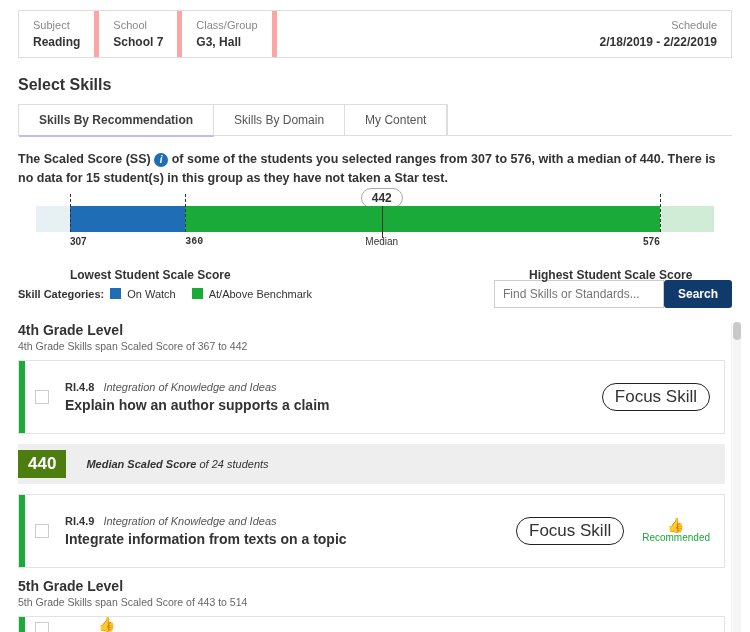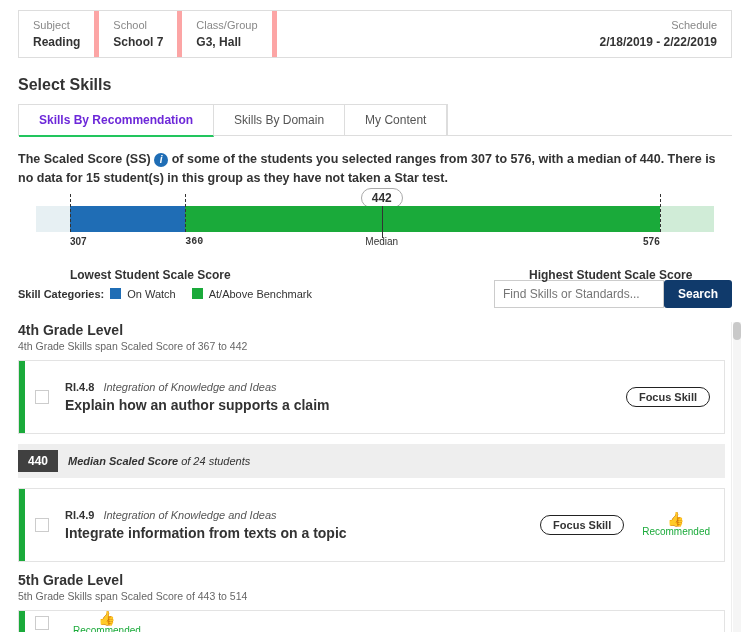--- a/index.html
+++ b/index.html
@@ -36,23 +36,23 @@
     width: fit-content;
   }
   .tab {
     padding: 8px 20px;
     font-size: 12px;
     color: #555;
     border-right: 1px solid #ddd;
     cursor: pointer;
   }
   .tab.active {
-    color: #6d28d9;
-    font-weight: bold;
-    border-bottom: 2px solid #22c55e;
+    color: #404040;
+    font-weight: bold;
+    border-bottom: 2px solid #c4b5fd;
     margin-bottom: -1px;
     background: #fff;
   }
   .tab-underline {
     border-top: 1px solid #ddd;
     margin-top: -1px;
   }
   .score-text {
     font-weight: bold;
     font-size: 12.5px;
@@ -207,47 +207,47 @@
   .skill-right {
     display: flex;
     align-items: center;
     gap: 18px;
     padding: 0 14px;
   }
   .focus-pill {
     border: 1px solid #222;
     border-radius: 14px;
     padding: 3px 12px;
-    font-size: 11px;
-    font-weight: bold;
+    font-size: 17px;
+    font-weight: normal;
   }
   .rec-badge {
     text-align: center;
     color: #1aaa3a;
     font-size: 10px;
   }
   .thumb-icon {
     font-size: 14px;
     display: block;
     line-height: 1;
   }
   .median-row {
     background: #eeeeee;
     padding: 6px 0;
     margin: 0 0 10px 0;
     display: flex;
     align-items: center;
   }
   .median-chip {
-    background: #404040;
+    background: #4d7c0f;
     color: #fff;
     font-weight: bold;
     padding: 4px 10px;
-    font-size: 12px;
-    margin-right: 10px;
+    font-size: 17px;
+    margin-right: 20px;
   }
   .median-text { font-size: 11px; font-style: italic; }
   .median-text b { font-style: normal; font-weight: bold; font-style: italic;}
   .card-stub {
     height: 4px;
     border: 1px solid #e3e3e3;
     border-bottom: none;
     display: flex;
   }
   .card-stub .skill-strip { height: 4px; }

